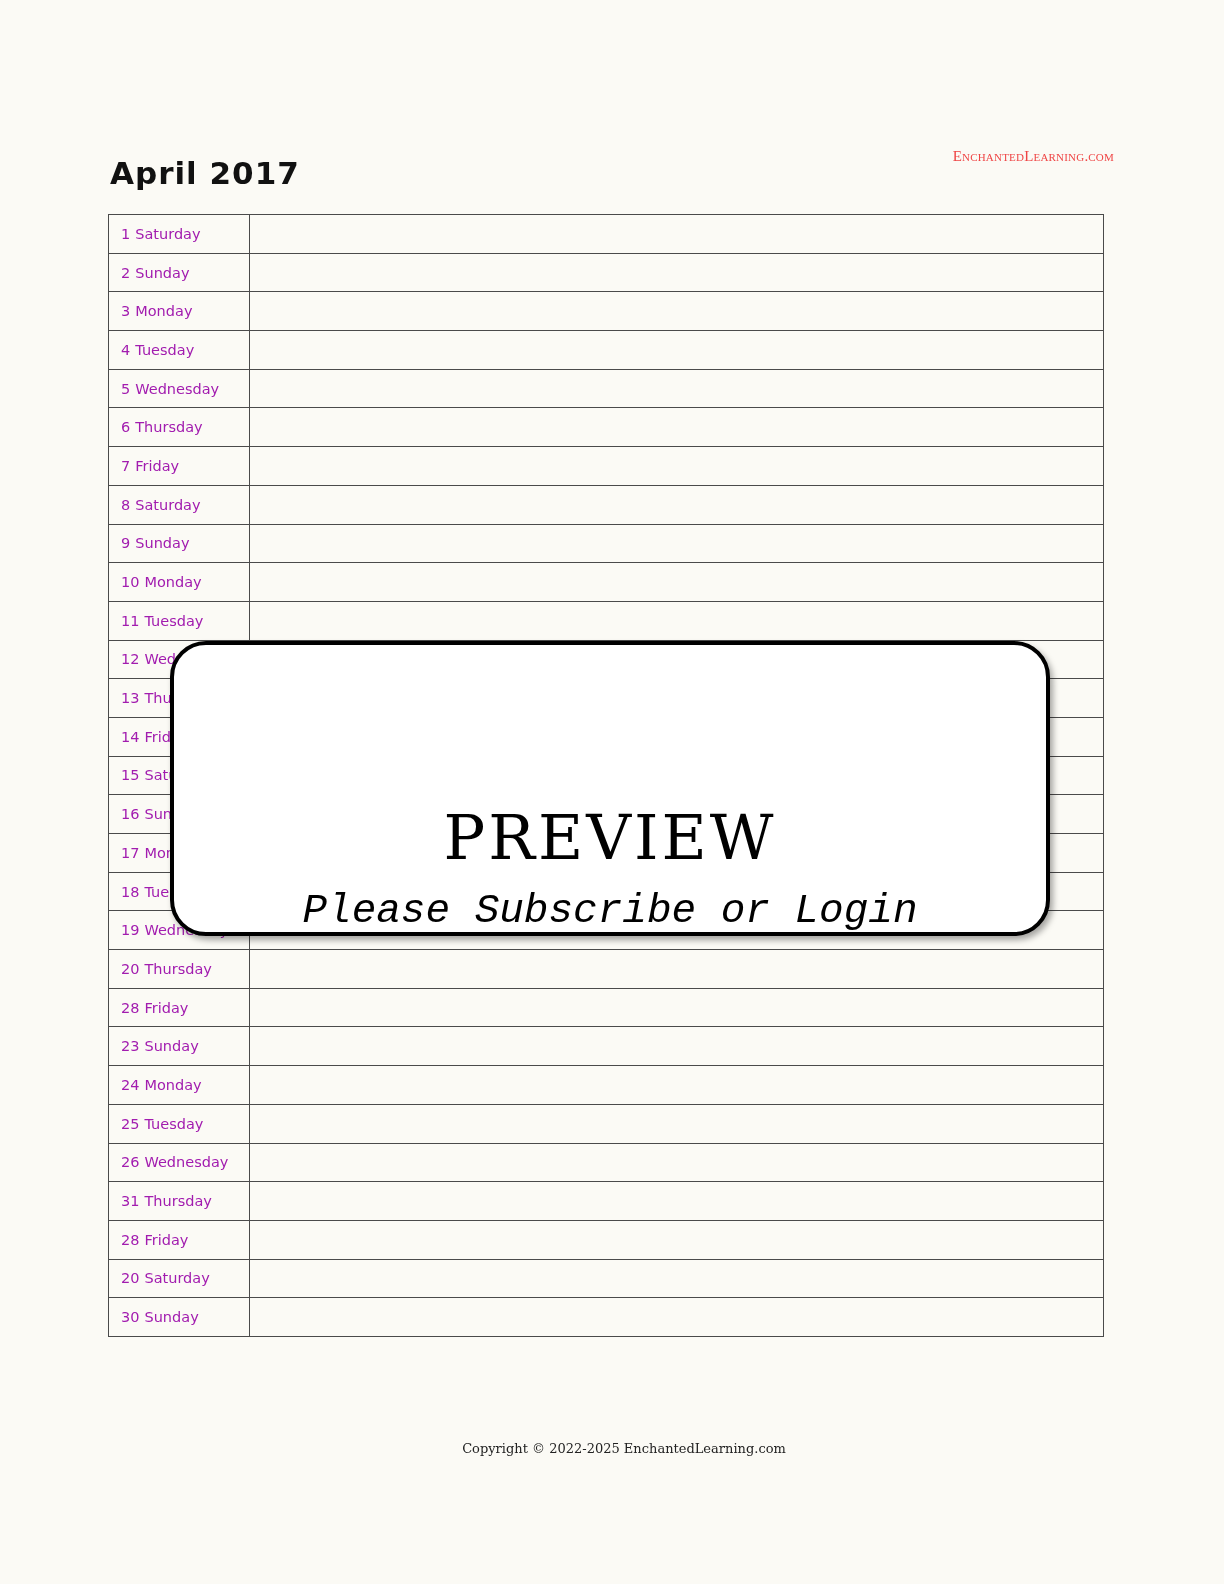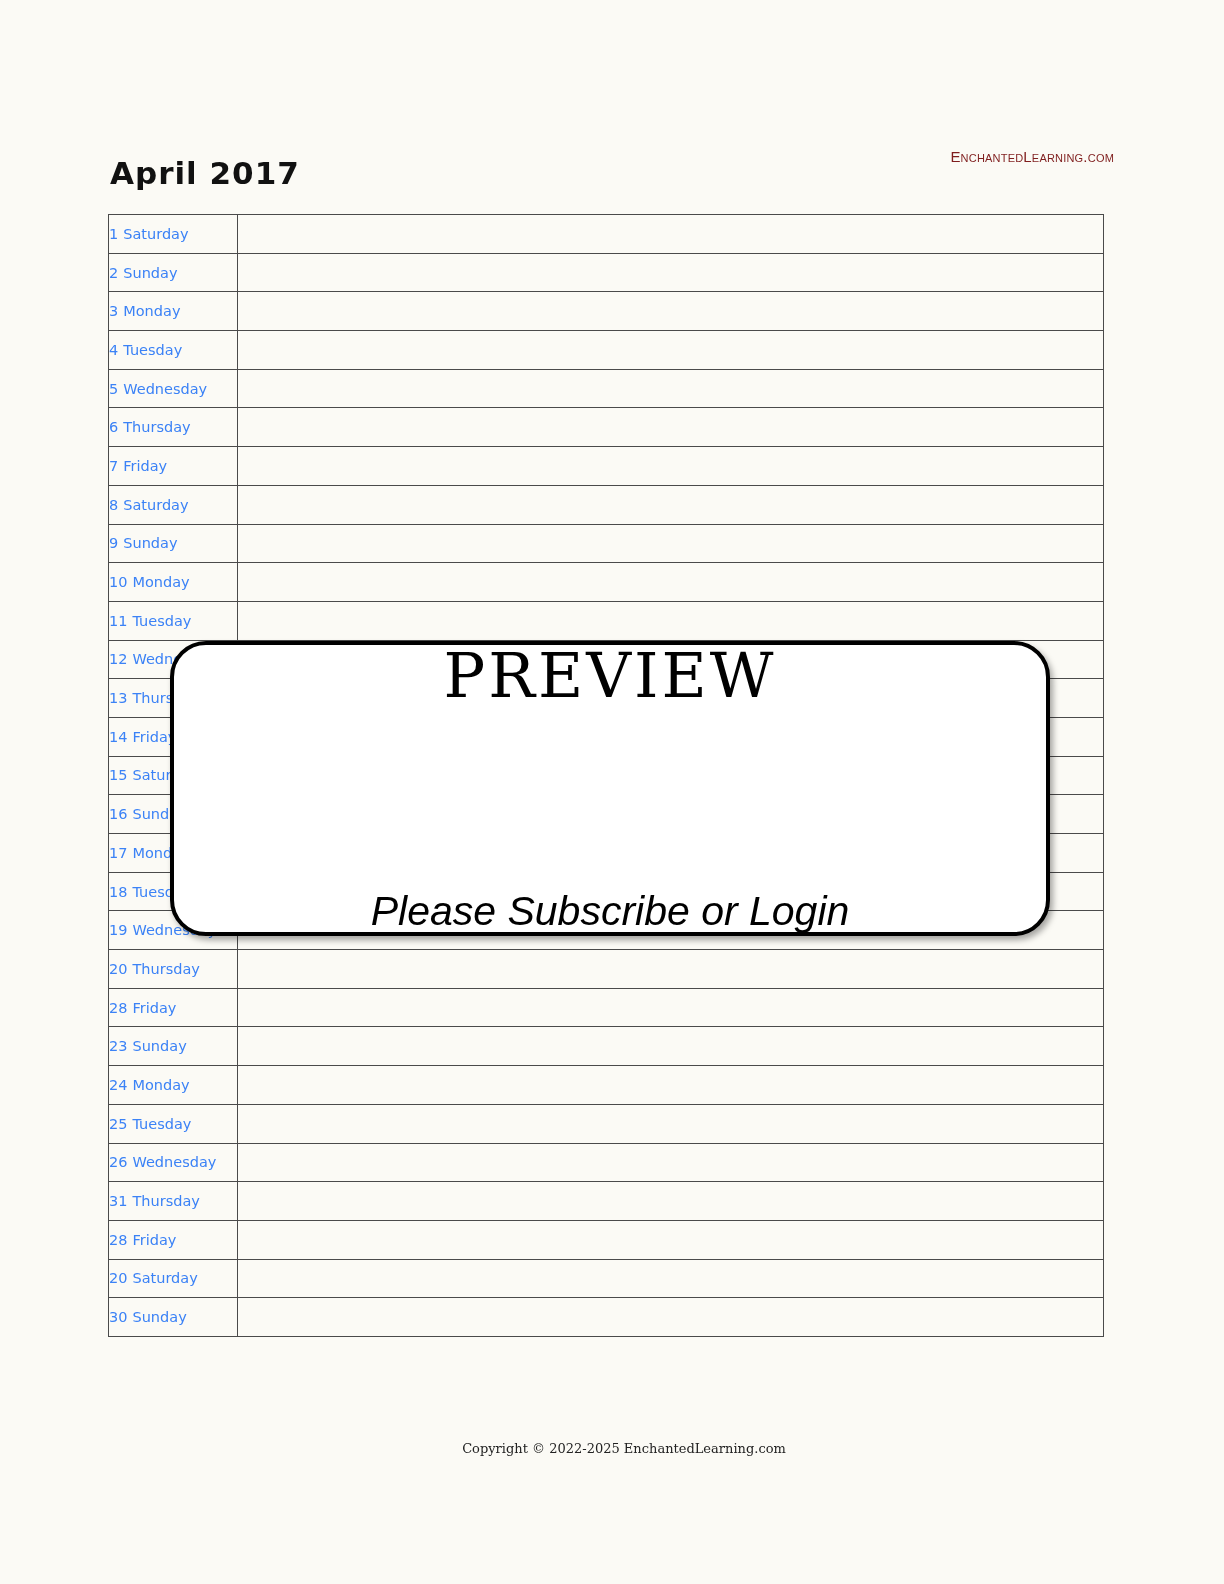--- a/index.html
+++ b/index.html
@@ -16,25 +16,25 @@
   }
   .page {
     position: relative;
     width: 1224px;
     height: 1584px;
   }
   .brand {
     position: absolute;
     top: 148px;
     right: 110px;
-    font-family: Liberation Sans, sans-serif;
+    font-family: Liberation Serif, serif;
     font-size: 15px;
     font-variant: small-caps;
     letter-spacing: 0.2px;
-    color: #7f1d1d;
+    color: #ef4444;
     white-space: nowrap;
   }
   .page-title {
     position: absolute;
     left: 110px;
     top: 155px;
     font-family: "DejaVu Sans", sans-serif;
     font-size: 31px;
     font-weight: bold;
     letter-spacing: 1px;
@@ -51,22 +51,23 @@
   .cal-table tr {
     height: 38.7px;
   }
   .cal-table td {
     border: 1px solid #4a4a4a;
     padding: 0;
     vertical-align: middle;
   }
   td.day-label {
     width: 128px;
+    padding-left: 12px;
     font-size: 14.5px;
-    color: #3b82f6;
+    color: #a21caf;
     font-family: "DejaVu Sans", sans-serif;
     white-space: nowrap;
   }
   td.day-label .daynum {
     margin-right: 5px;
   }
   td.day-entry {
     background: transparent;
   }
   .footer {
@@ -86,32 +87,32 @@
     top: 641px;
     width: 872px;
     height: 287px;
     background: #ffffff;
     border: 4px solid #000;
     border-radius: 36px;
     box-shadow: 3px 4px 6px rgba(0,0,0,0.35);
     display: flex;
     flex-direction: column;
     align-items: center;
-    justify-content: space-between;
+    justify-content: flex-end;
   }
   .preview-title {
     font-family: "DejaVu Serif", serif;
     font-size: 62px;
     letter-spacing: 3px;
     color: #000;
     line-height: 1;
     margin-bottom: 22px;
   }
   .preview-sub {
-    font-family: Liberation Sans, sans-serif;
+    font-family: Liberation Mono, monospace;
     font-style: italic;
     font-size: 41px;
     color: #000;
     line-height: 1;
   }
 </style>
 </head>
 <body>
 
 <div class="page">

